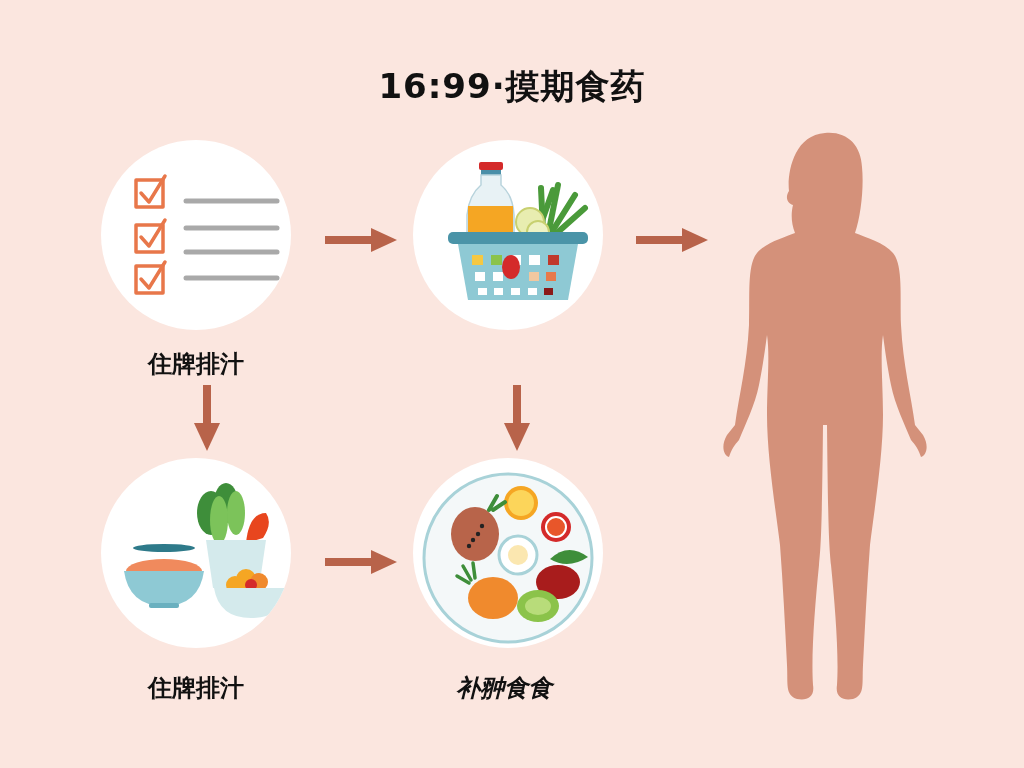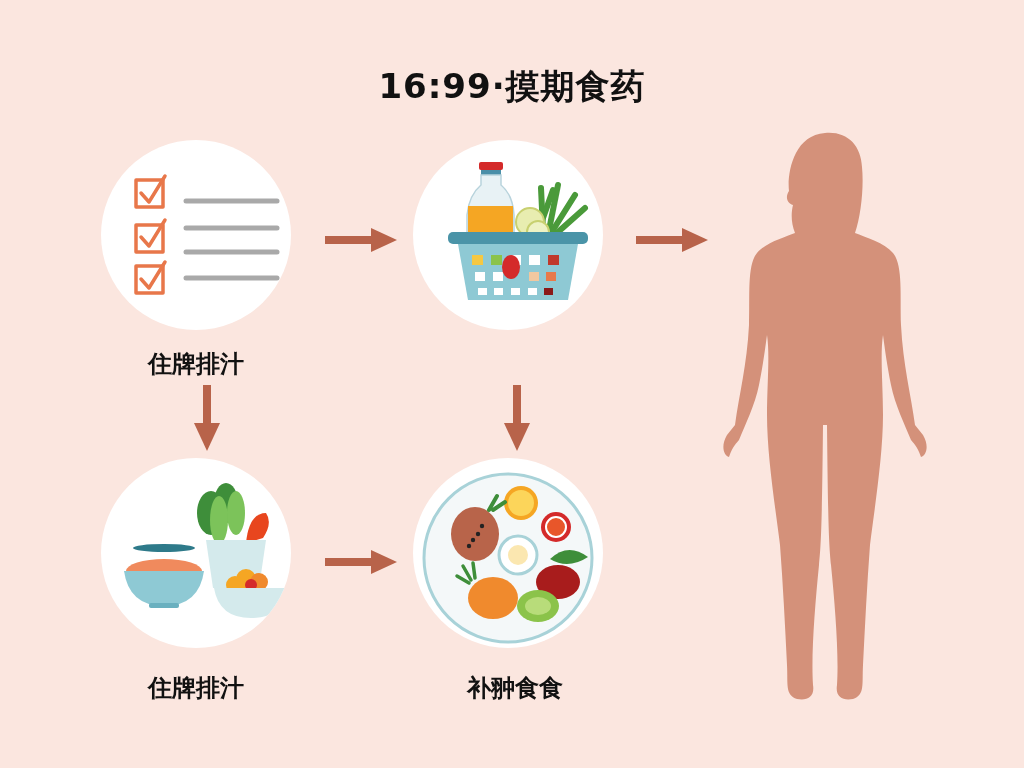--- a/index.html
+++ b/index.html
@@ -184,21 +184,21 @@
 
       <ellipse cx="145" cy="124" rx="22" ry="17" fill="#a81c1c"></ellipse>
 
       <ellipse cx="80" cy="140" rx="25" ry="21" fill="#f08a2d"></ellipse>
       <path d="M58 122 L50 108 M62 120 L60 105 M56 125 L44 118" stroke="#3e8e3a" stroke-width="3.5" stroke-linecap="round"></path>
 
       <ellipse cx="125" cy="148" rx="21" ry="16" fill="#8bc34a"></ellipse>
       <ellipse cx="125" cy="148" rx="13" ry="9" fill="#b8dc7a"></ellipse>
     </svg>
   </div>
-  <div class="label" style="left:405px; top:672px;">补翀食食</div>
+  <div class="label" style="left:394px; top:672px;font-style:italic;">补翀食食</div>
 
   <svg class="arrow" style="left:325px; top:226px;" width="72" height="28" viewBox="0 0 72 28">
     <rect x="0" y="10" width="50" height="8" fill="#b8634a"></rect>
     <polygon points="46,2 72,14 46,26" fill="#b8634a"></polygon>
   </svg>
 
   <svg class="arrow" style="left:636px; top:226px;" width="72" height="28" viewBox="0 0 72 28">
     <rect x="0" y="10" width="50" height="8" fill="#b8634a"></rect>
     <polygon points="46,2 72,14 46,26" fill="#b8634a"></polygon>
   </svg>

